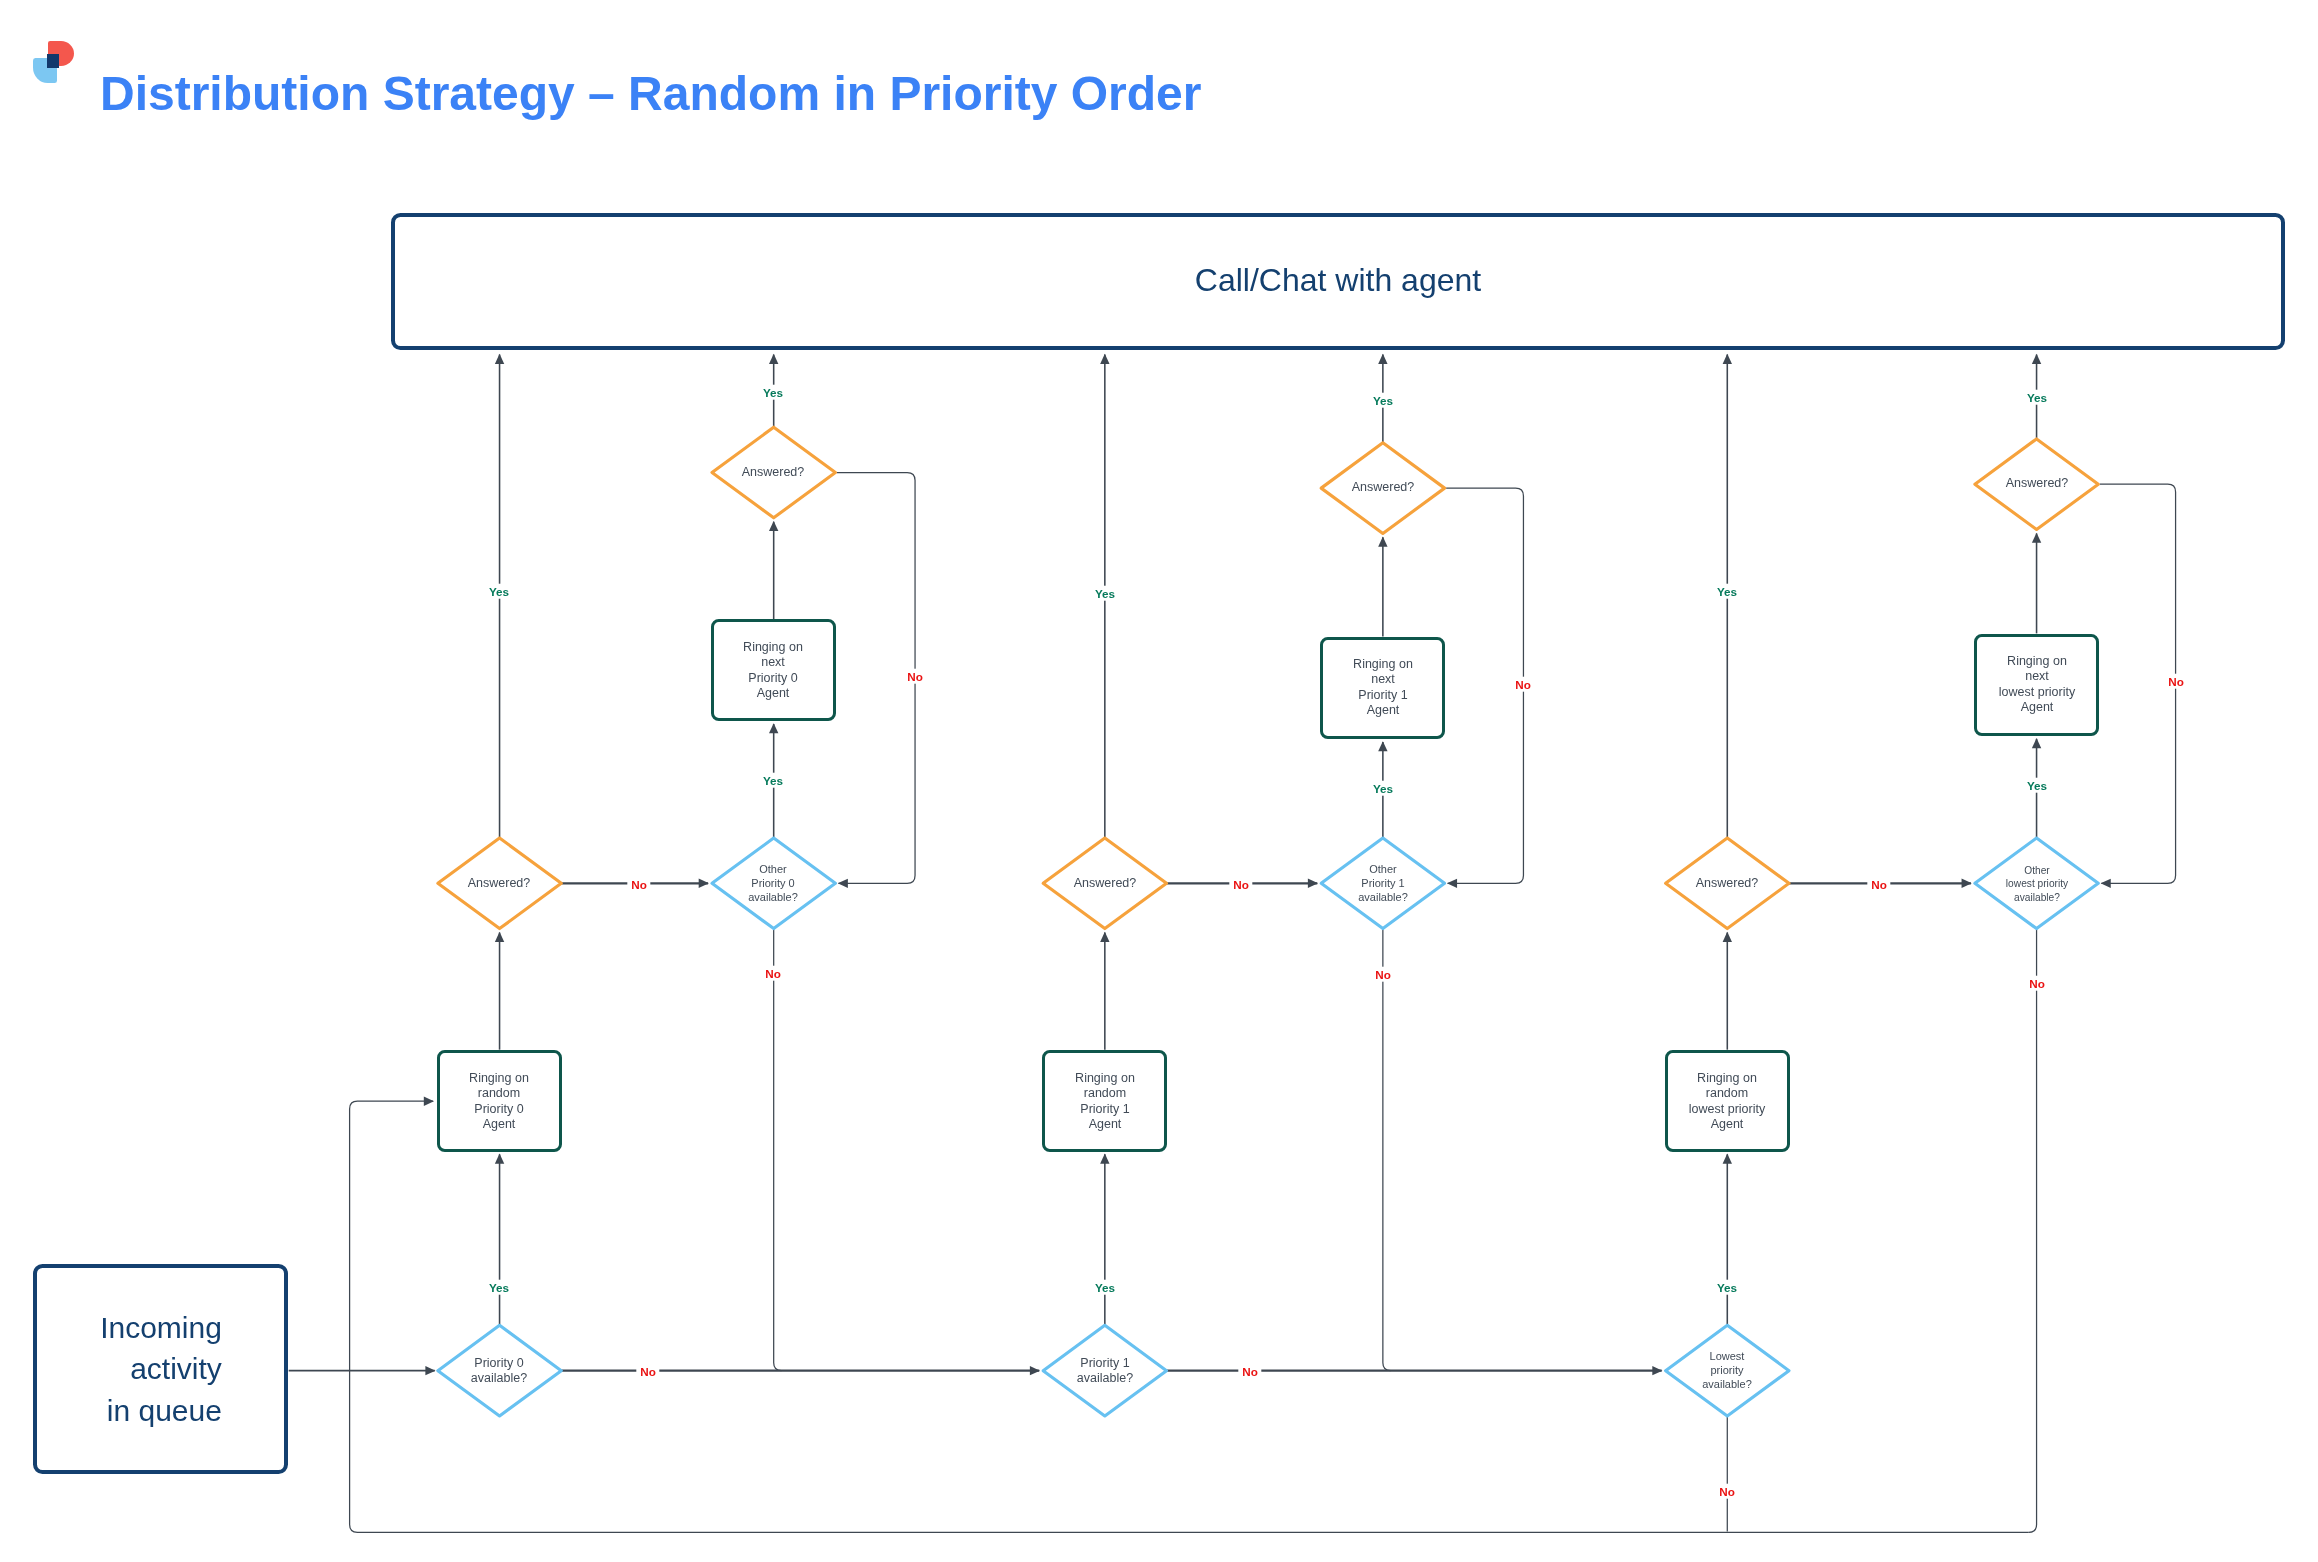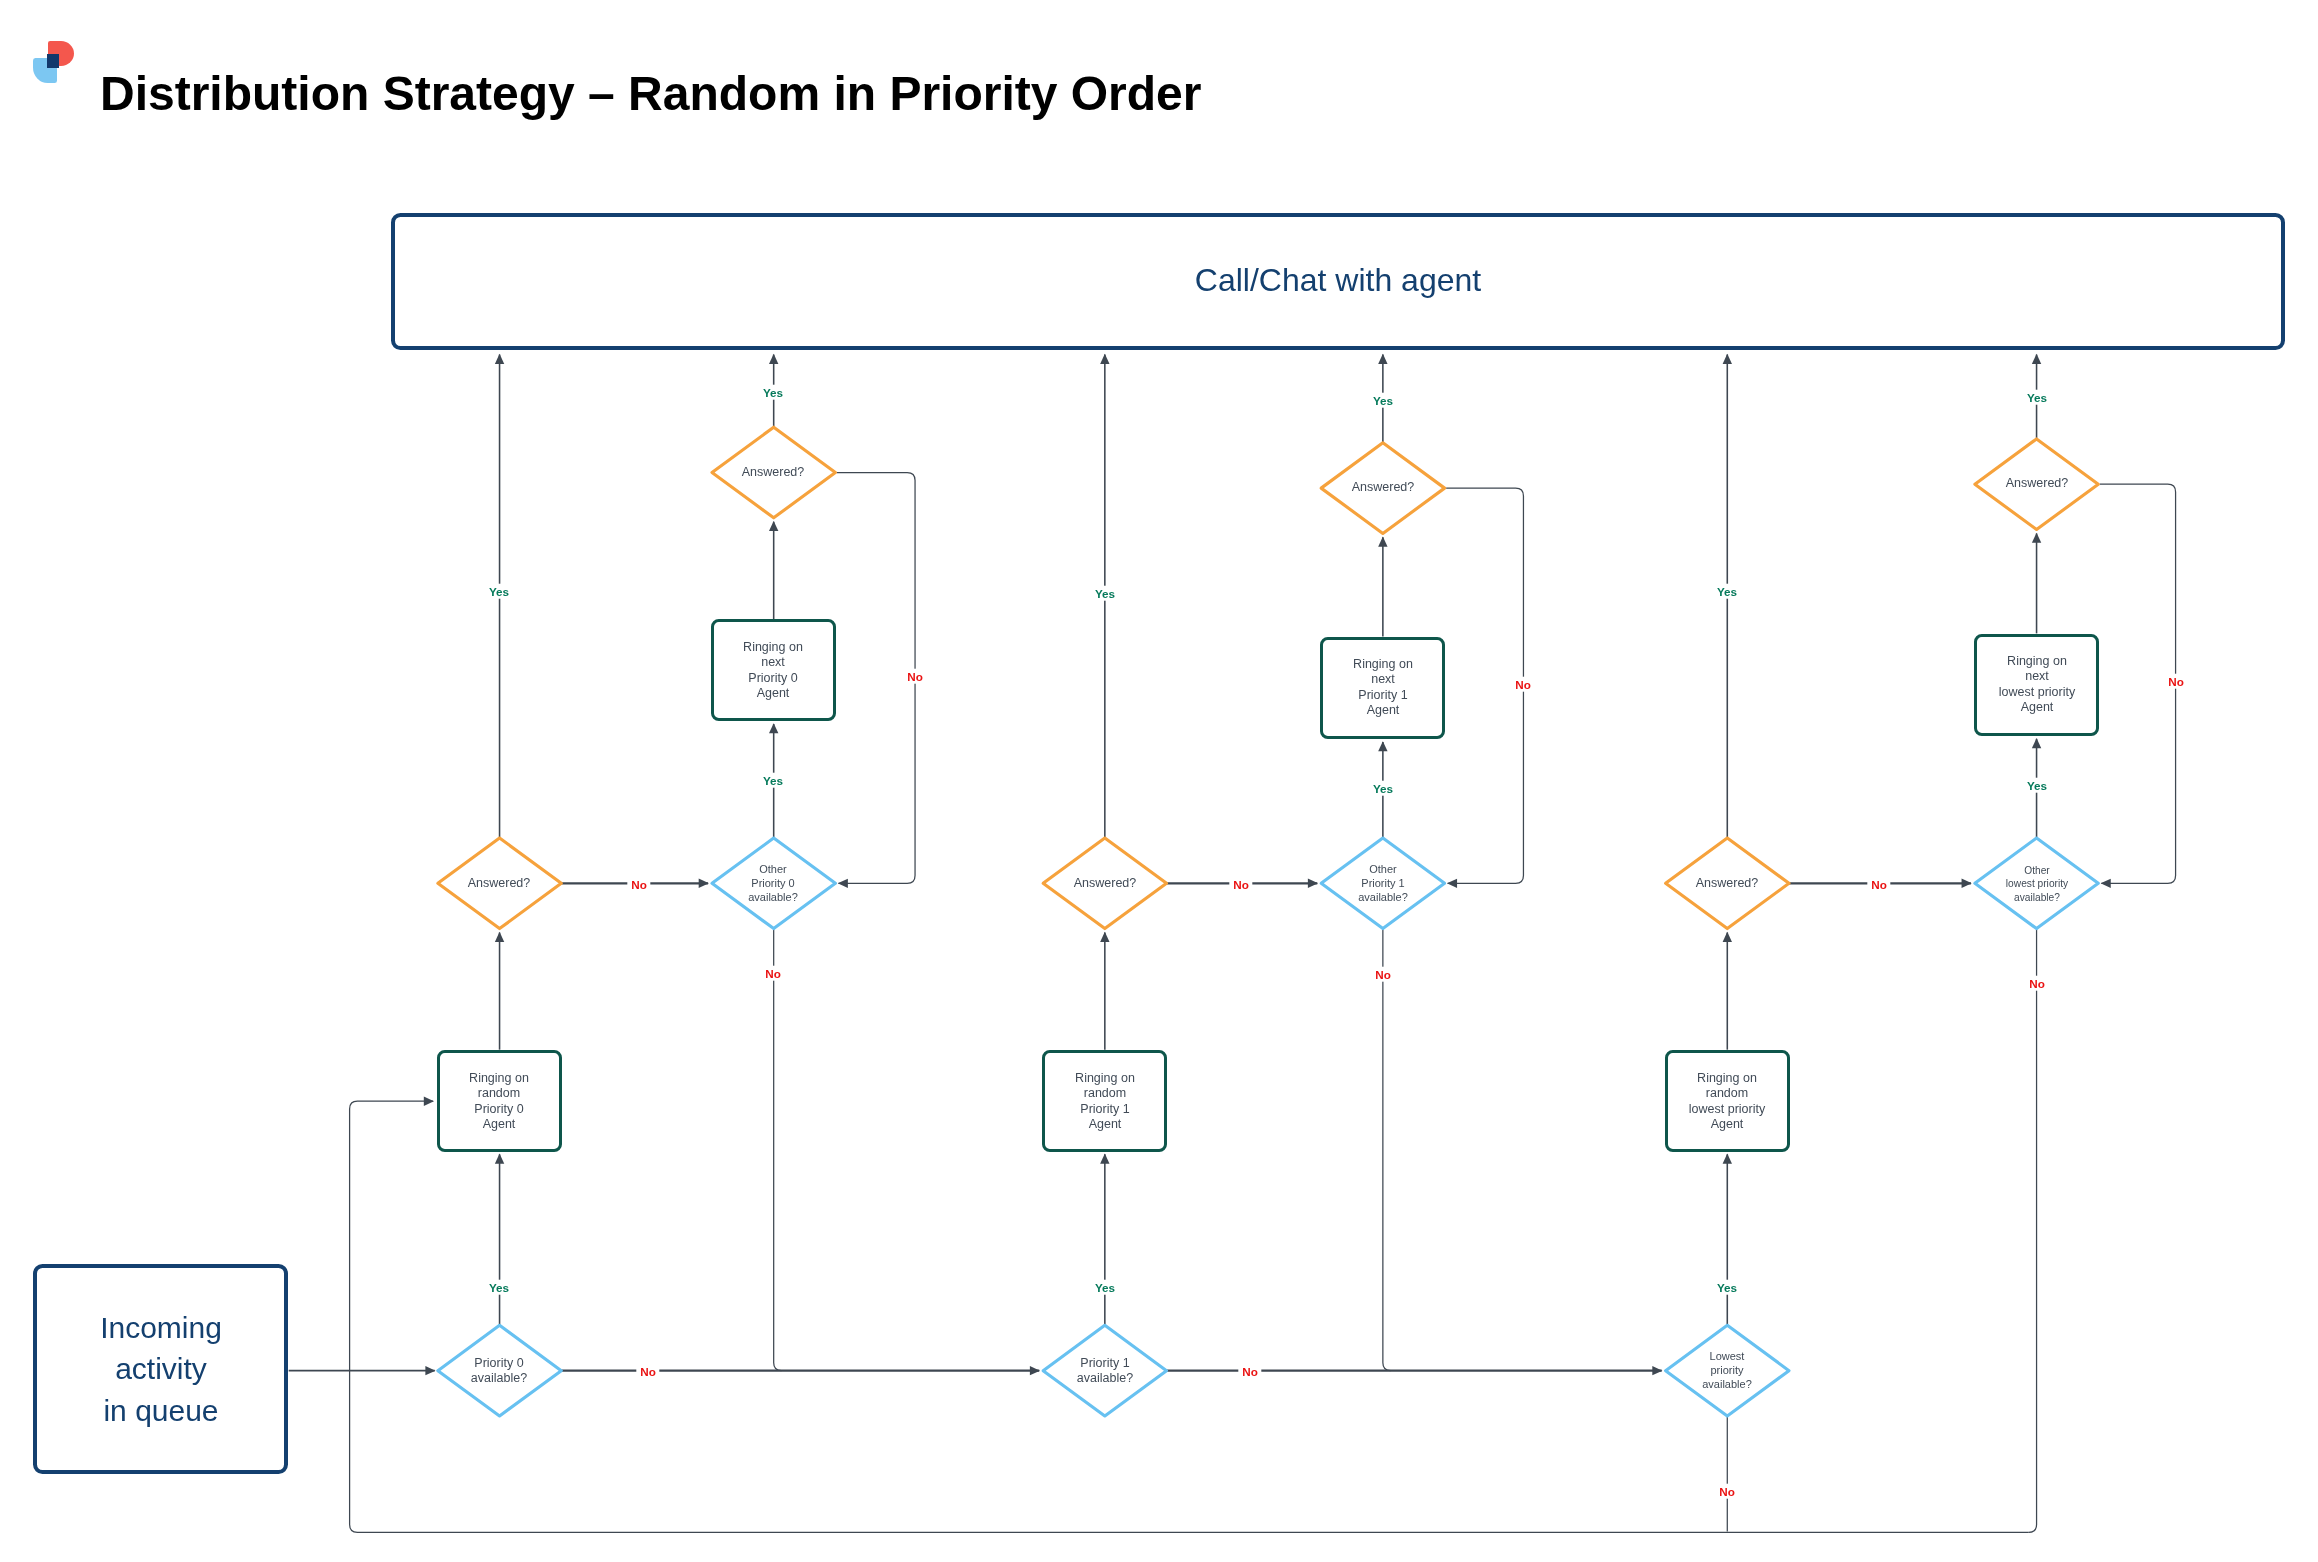--- a/index.html
+++ b/index.html
@@ -5,21 +5,21 @@
   * { margin:0; padding:0; box-sizing:border-box; }
   html,body { background:#ffffff; }
   body { font-family:"Liberation Sans", sans-serif; }
   #canvas { position:relative; width:2319px; height:1562px; background:#fff; overflow:hidden; }
 
   
   #logo { position:absolute; left:33px; top:41px; width:41px; height:42px; }
   #logo .lg-red  { position:absolute; left:36%; top:0; width:64%; height:60%; background:#f4574d; border-radius:10% 62% 62% 10%; }
   #logo .lg-blue { position:absolute; left:0; top:40%; width:58%; height:60%; background:#7cc7f2; border-radius:10% 10% 10% 62%; }
   #logo .lg-navy { position:absolute; left:33%; top:31%; width:30%; height:33%; background:#12386c; }
-  #title { position:absolute; left:100px; top:66px; font-size:48px; font-weight:700; color:#000000; letter-spacing:0px; white-space:nowrap; }
+  #title { position:absolute; left:100px; top:66px; font-size:48px; font-weight:700; color:#3b82f6; letter-spacing:0px; white-space:nowrap; }
 
   
   #edges { position:absolute; left:0; top:0; }
 
   
   .terminal { position:absolute; background:#fff; border:4.7px solid #14406f; border-radius:9.4px; }
   #agent-box { left:391px; top:213px; width:1894px; height:137px; }
   #start-box { left:33px; top:1264px; width:255px; height:210px; }
 
   
@@ -117,21 +117,21 @@
         <polygon points="1770,567 1849,625 1770,683 1691,625"></polygon>
         <polygon points="2607,562 2686,620 2607,678 2528,620"></polygon>
       </g>
     </g>
   </svg>
 
   <div class="terminal" id="agent-box"></div>
   <div class="terminal-label" id="agent-label" style="left:1338px; top:280px;">Call/Chat with agent</div>
 
   <div class="terminal" id="start-box"></div>
-  <div class="terminal-label" id="start-label" style="left:161px; top:1369px;">Incoming
+  <div class="terminal-label" id="start-label" style="left:161px; top:1369px;text-align:right;">Incoming
 activity
 in queue</div>
 
   <div class="process" style="left:437px;  top:1050px;"></div>
   <div class="process" style="left:1042px; top:1050px;"></div>
   <div class="process" style="left:1665px; top:1050px;"></div>
   <div class="process" style="left:711px;  top:619px;"></div>
   <div class="process" style="left:1320px; top:637px;"></div>
   <div class="process" style="left:1974px; top:634px;"></div>
 

